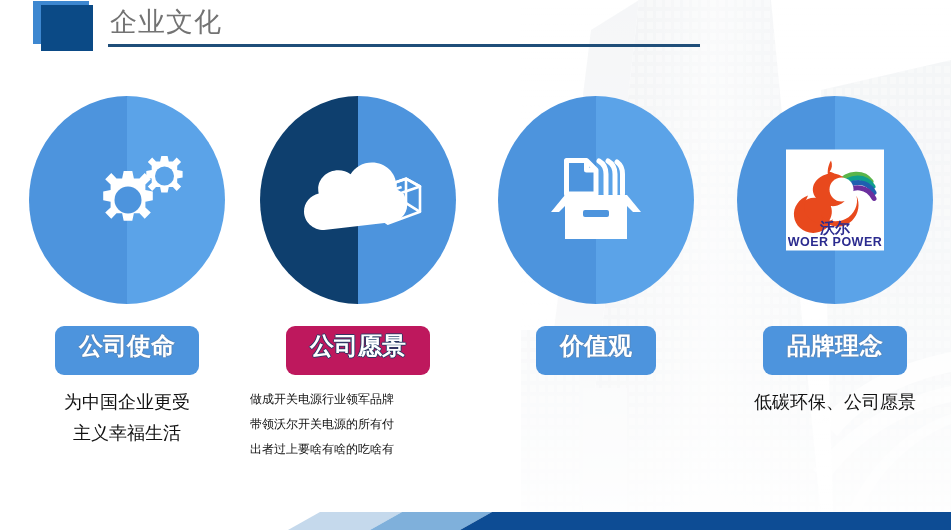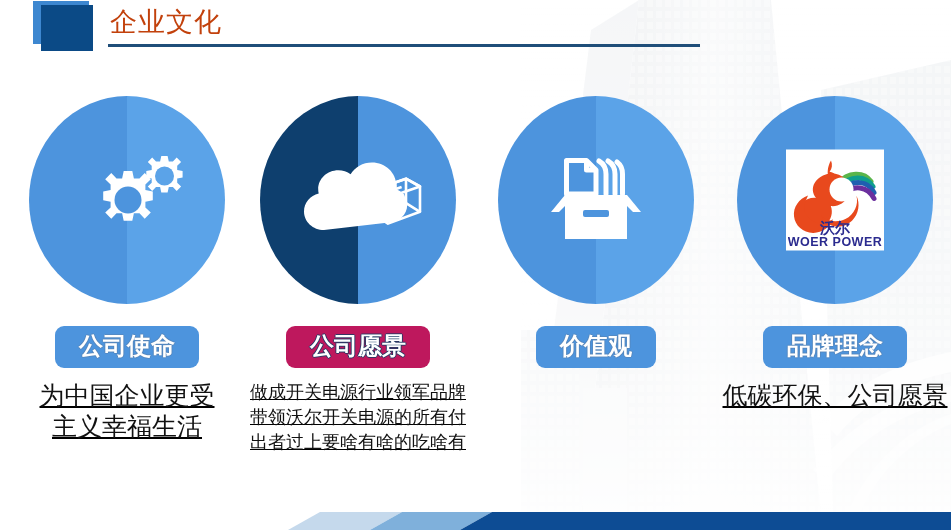--- a/index.html
+++ b/index.html
@@ -29,30 +29,30 @@
     position:absolute;left:33px;top:1px;width:56px;height:43px;
     background:#3d87d0;
   }
   .hdr-sq-front{
     position:absolute;left:41px;top:5px;width:52px;height:46px;
     background:#0b4a86;
   }
   .hdr-title{
     position:absolute;left:110px;top:5px;
     font-family:"Liberation Serif","DejaVu Serif",serif;
-    font-size:27px;line-height:34px;color:#c2410c;
+    font-size:27px;line-height:34px;color:#737373;
     letter-spacing:1px;white-space:nowrap;
   }
   .hdr-rule{
     position:absolute;left:108px;top:44px;width:592px;height:3px;
     background:#1f4e79;
   }
 
   
-  .col{position:absolute;top:96px;width:226px;text-decoration:underline;}
+  .col{position:absolute;top:96px;width:226px;}
   .col-1{left:14px;}
   .col-2{left:245px;}
   .col-3{left:483px;}
   .col-4{left:722px;}
 
   .circle{
     position:relative;width:196px;height:208px;margin:0 auto;
     border-radius:50%;overflow:hidden;
   }
   .circle .half-l,.circle .half-r{
@@ -70,39 +70,39 @@
     position:absolute;left:50%;top:50%;transform:translate(-50%,-50%);
     width:98px;height:101px;background:#ffffff;
     display:flex;align-items:center;justify-content:center;
   }
   .logo-box svg{display:block;}
 
   
   .badge-wrap{margin-top:22px;text-align:center;}
   .badge{
     display:inline-block;border-radius:9px;
-    padding:5px 24px 7px;
+    padding:5px 24px 14px;
     font-size:24px;line-height:30px;font-weight:700;
     color:#ffffff;white-space:nowrap;
     text-shadow:
       -1px 0 rgba(90,130,175,.55), 1px 0 rgba(90,130,175,.55),
        0 -1px rgba(90,130,175,.55), 0 1px rgba(90,130,175,.55);
   }
   .badge.light{background:#4d94dd;}
   .badge.dark{background:#be185d;
     text-shadow:
       -1px 0 rgba(20,60,100,.8), 1px 0 rgba(20,60,100,.8),
        0 -1px rgba(20,60,100,.8), 0 1px rgba(20,60,100,.8);
   }
 
   
   .copy{margin-top:12px;text-align:center;color:#111111;}
-  .copy .line{font-size:25px;line-height:31px;white-space:nowrap;}
+  .copy .line{font-size:18px;line-height:31px;white-space:nowrap;}
   .copy.small{text-align:left;padding-left:5px;}
-  .copy.small .line{font-size:18px;line-height:25px;}
+  .copy.small .line{font-size:12px;line-height:25px;}
 
   
   .footer{
     position:absolute;left:0;bottom:0;width:951px;height:24px;
   }
   .footer svg{display:block;width:951px;height:24px;}
 </style>
 </head>
 <body>
 

